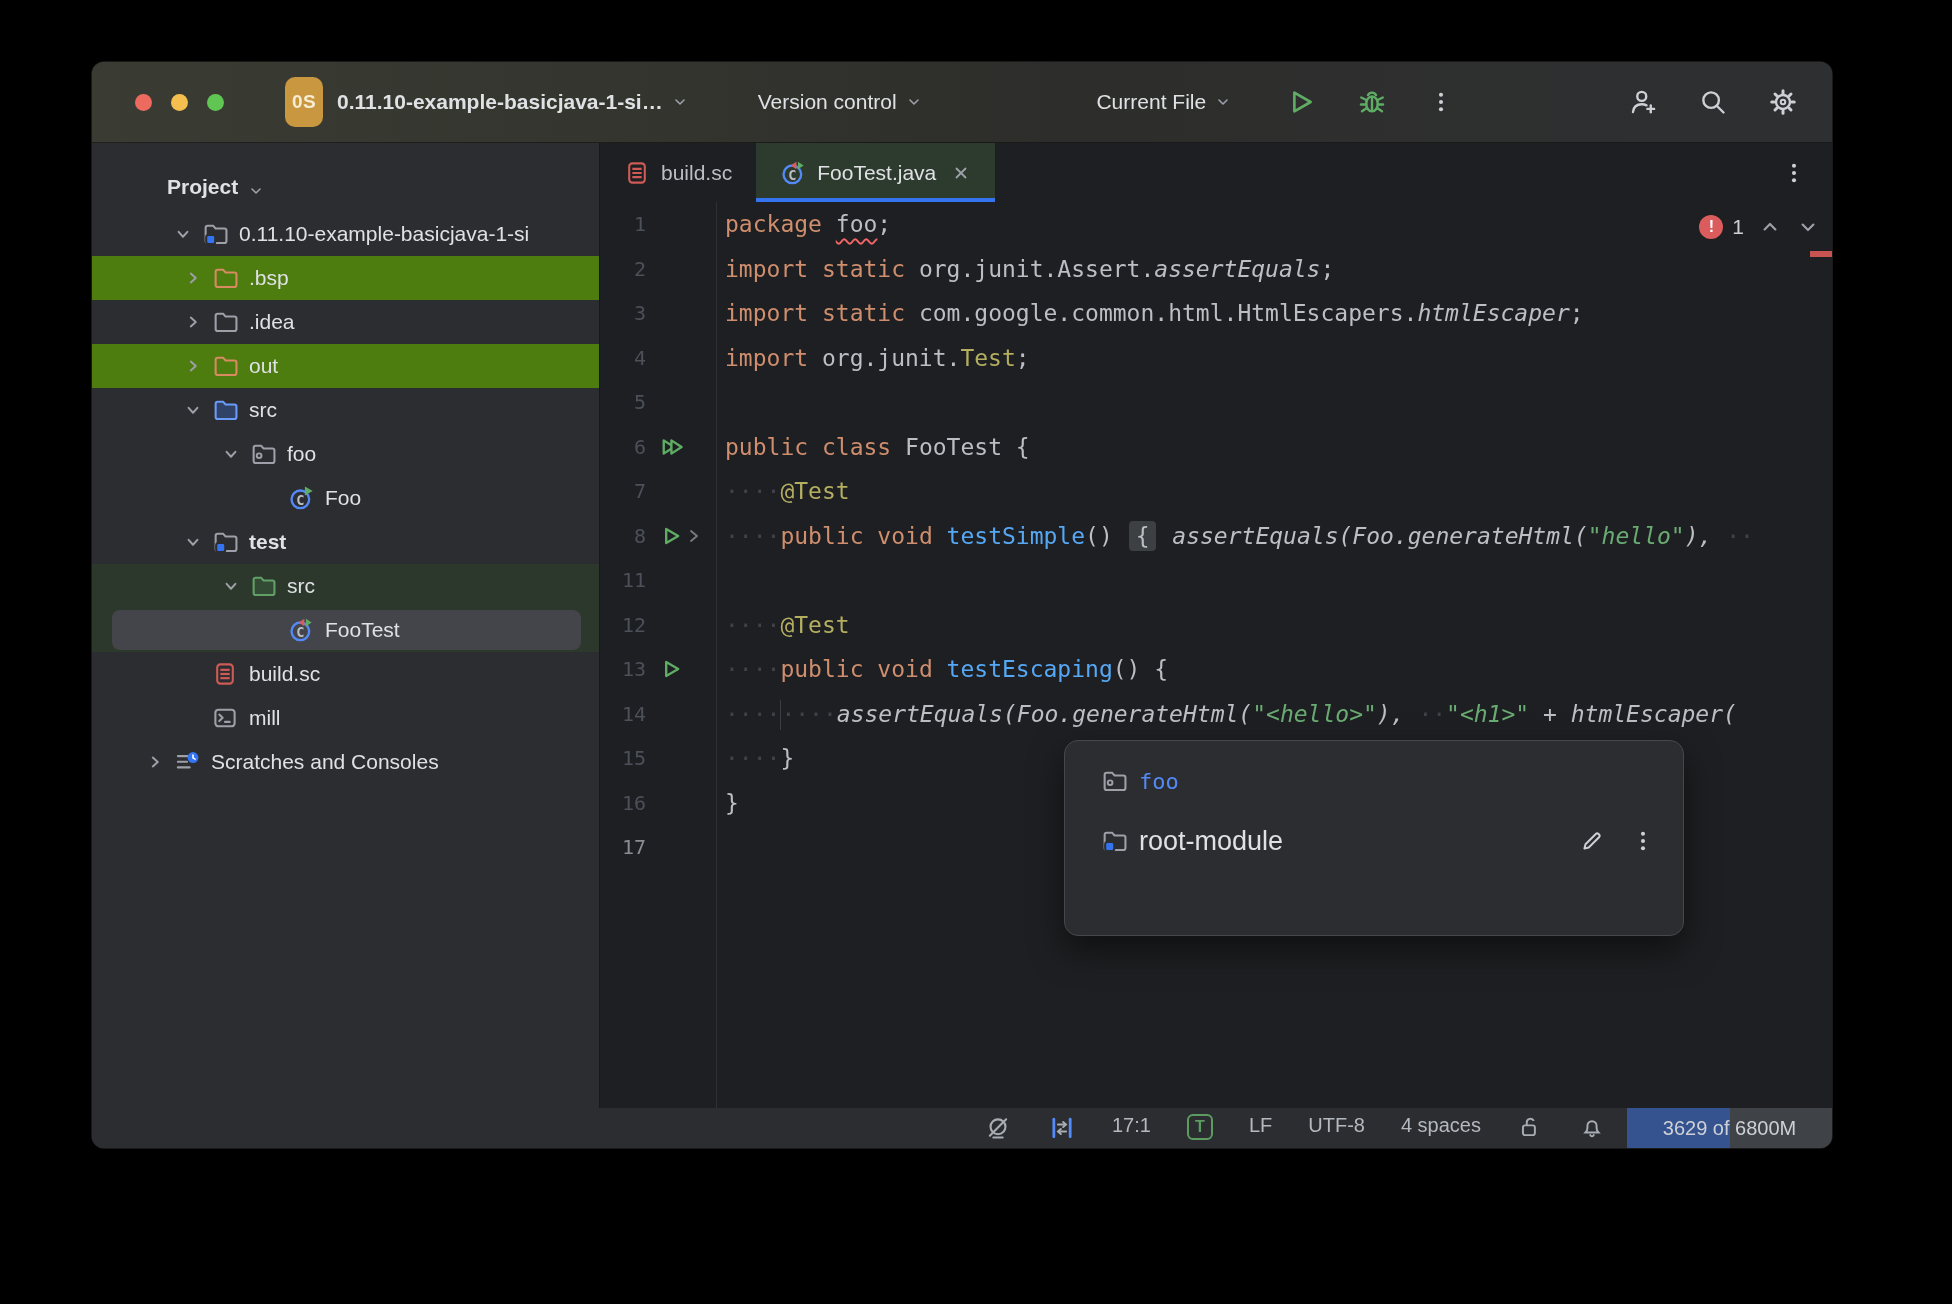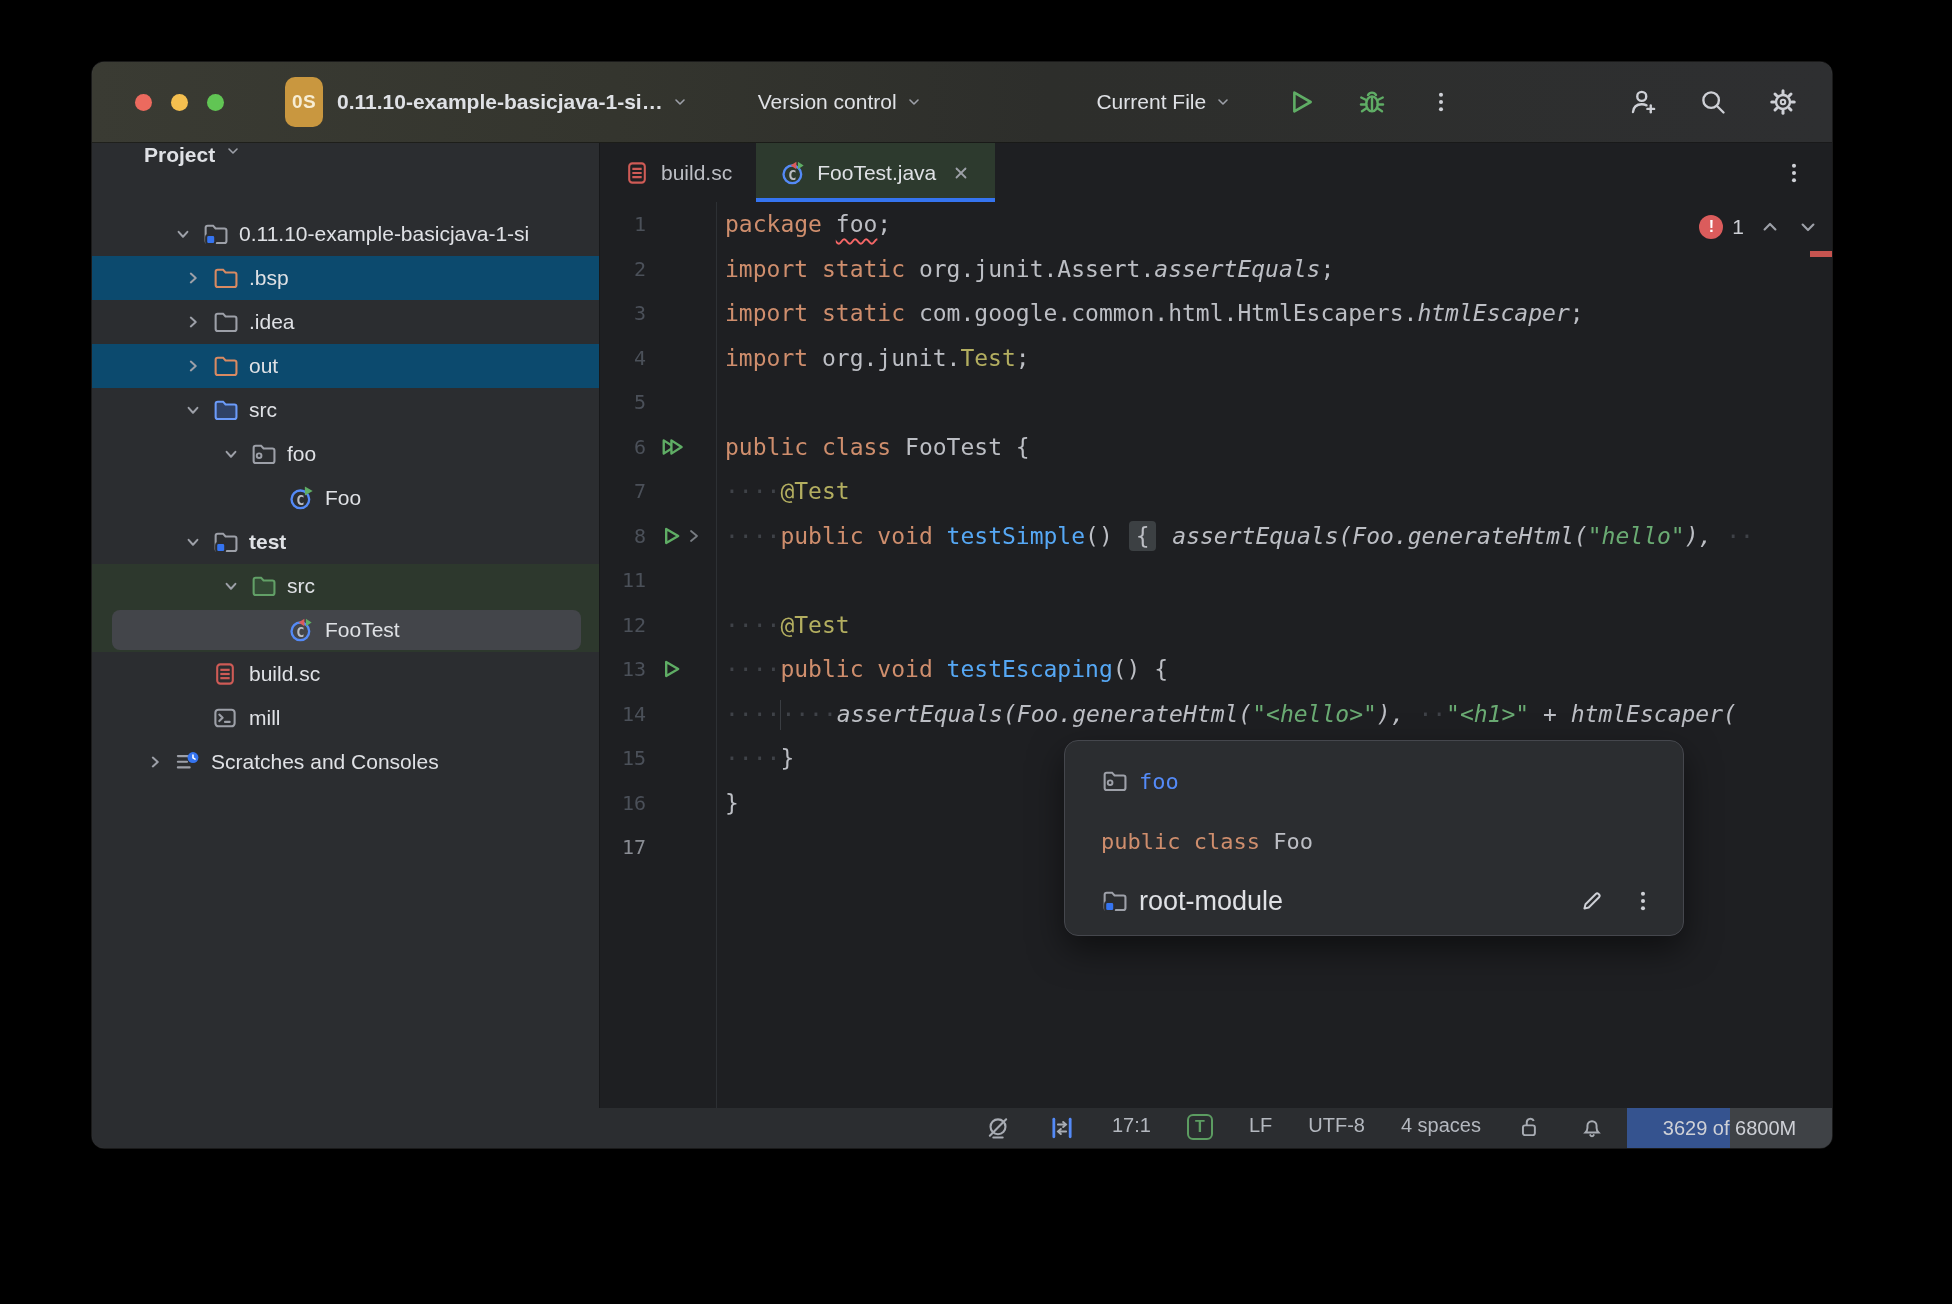--- a/index.html
+++ b/index.html
@@ -27,28 +27,28 @@
   .tb-actions { display:flex; align-items:center; gap:42px; margin-left:54px; }
   .tb-right { display:flex; align-items:center; gap:40px; margin-left:auto; padding-right:8px; }
   .ic { display:inline-flex; align-items:center; justify-content:center; }
   .ic svg { display:block; }
 
   
   .main { display:flex; height:965px; }
 
   .panel { width:508px; background:#2b2d30; border-right:1px solid #17181a; overflow:hidden; flex:none;
            color:#dfe1e5; font-size:21px; }
-  .panel-header { height:56px; display:flex; align-items:flex-start; padding-left:52px; font-weight:600; }
+  .panel-header { height:56px; display:flex; align-items:flex-end; padding-left:40px; font-weight:600;margin-left:35px; }
   .panel-header .tb-chev{ margin-left:10px; }
   .tree { margin-top:13px; }
   .trow { position:relative; height:44px; display:flex; align-items:center; white-space:nowrap; cursor:default; }
   .trow .chevslot { width:26px; flex:none; display:flex; align-items:center; justify-content:center; }
   .trow .ticon { width:26px; height:26px; flex:none; margin-left:6px; }
   .trow .tlabel { margin-left:11px; position:relative; z-index:1; }
-  .row-excluded { background:#0c4a6e; }
+  .row-excluded { background:#4d7c0f; }
   .row-testsrc { background:#2d382d; }
   .trow .selbox { position:absolute; left:20px; right:18px; top:2px; bottom:2px; background:#43454a; border-radius:8px; }
   .trow.bold .tlabel { font-weight:700; }
   .trow > * { position:relative; z-index:1; }
 
   
   .editor { flex:1; position:relative; background:#1e1f22; overflow:hidden; }
   .tabbar { height:59px; display:flex; align-items:stretch; background:#1e1f22; }
   .tab { display:flex; align-items:center; gap:11px; padding:0 24px; font-size:21px; color:#bcbec4; position:relative; cursor:default; }
   .tab .ticon{ width:26px; height:26px; }
@@ -470,23 +470,20 @@
         <div class="popup" id="popup">
             <div class="prow mono">
               <span class="ic ticon">
                 <svg width="26" height="26" viewBox="0 0 20 20">
                   <path d="M2.8 5.2c0-.9.7-1.6 1.6-1.6h4.1l1.9 2.2h6.8c.9 0 1.6.7 1.6 1.6v7.9c0 .9-.7 1.6-1.6 1.6H4.4c-.9 0-1.6-.7-1.6-1.6V5.2z" fill="none" stroke="#9da0a8" stroke-width="1.6"></path>
                   <circle cx="7" cy="11.3" r="1.8" fill="none" stroke="#9da0a8" stroke-width="1.5"></circle>
                 </svg>
               </span>
               <span class="link">foo</span>
             </div>
-            <div class="prow mono">
-              <span><span class="kw">public class </span><span class="pl">Foo</span></span>
-            </div>
             <div class="prow">
               <span class="ic ticon">
                 <svg width="26" height="26" viewBox="0 0 20 20">
                   <path d="M2.8 5.2c0-.9.7-1.6 1.6-1.6h4.1l1.9 2.2h6.8c.9 0 1.6.7 1.6 1.6v7.9c0 .9-.7 1.6-1.6 1.6H4.4c-.9 0-1.6-.7-1.6-1.6V5.2z" fill="none" stroke="#9da0a8" stroke-width="1.6"></path>
                   <rect x="3.2" y="10.8" width="7" height="7" rx="1.8" fill="#3574f0" stroke="#2b2d30" stroke-width="1.6"></rect>
                 </svg>
               </span>
               <span>root-module</span>
               <span class="actions">
                 <span class="ic">

